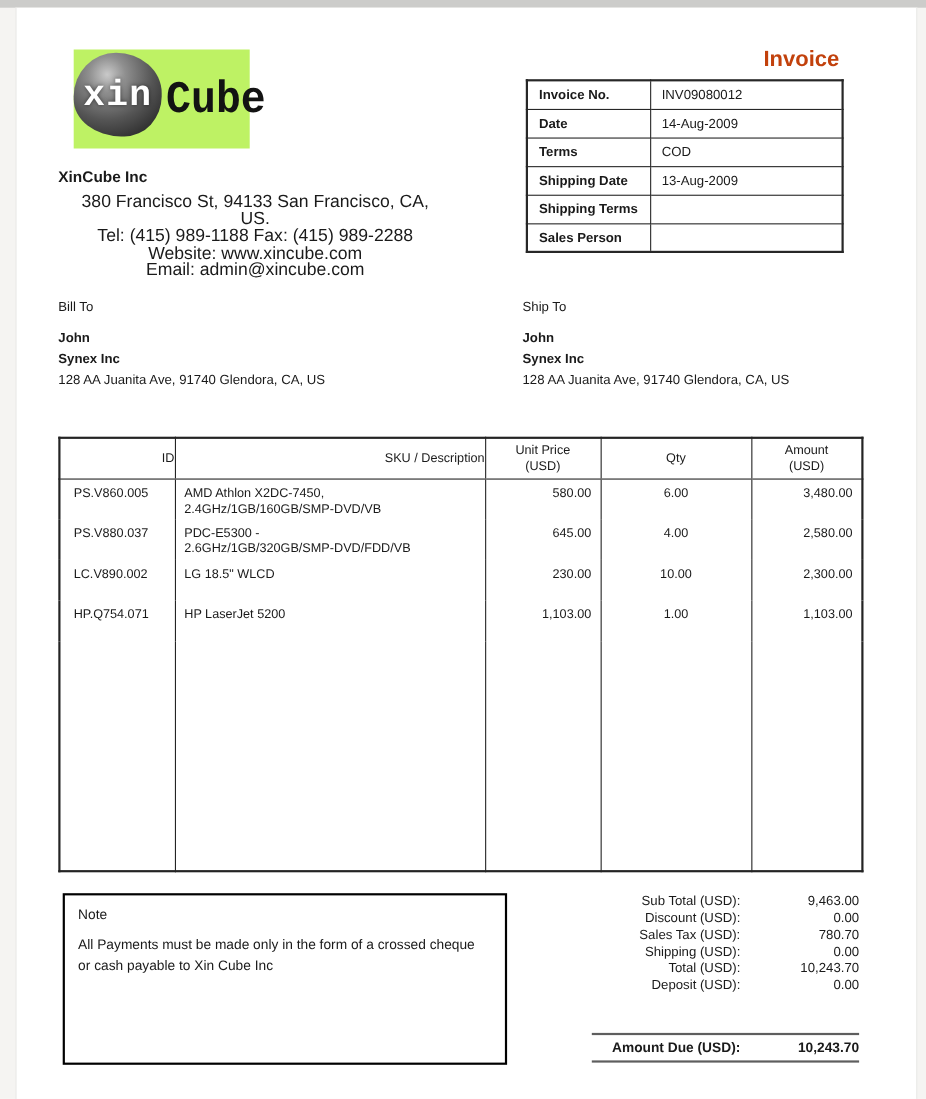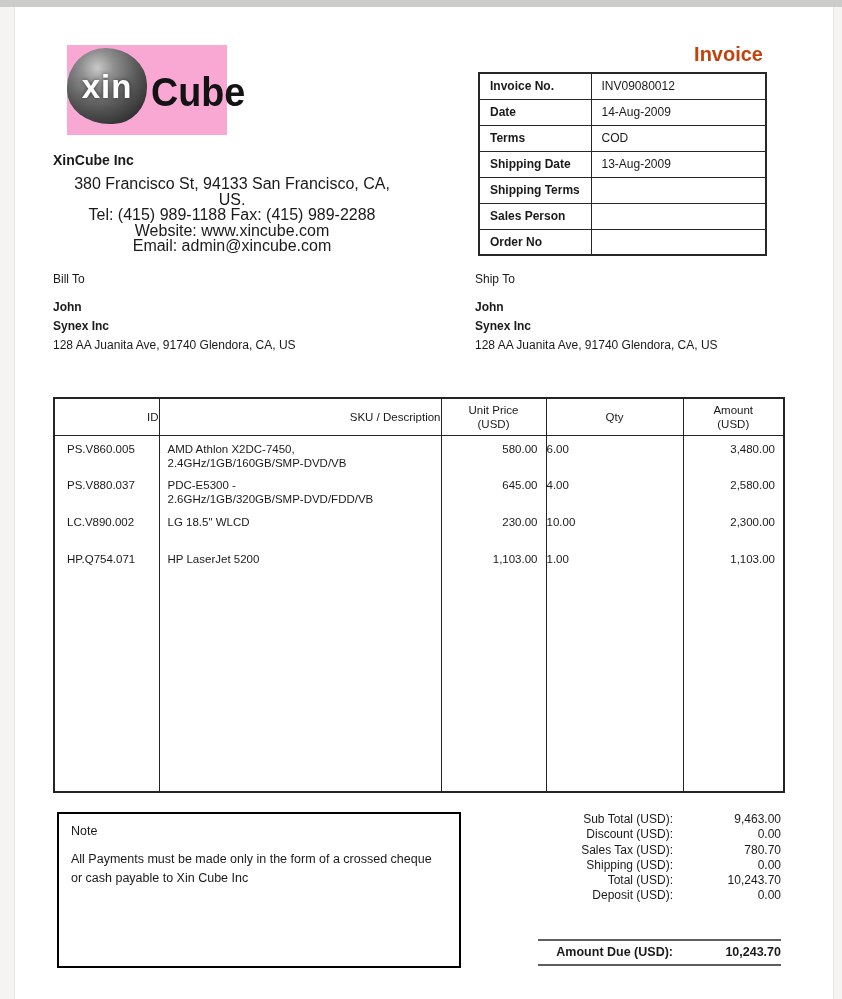--- a/index.html
+++ b/index.html
@@ -10,21 +10,21 @@
     background:#f5f4f2;
     position:relative;
     overflow:hidden;
   }
   .top-strip { position:absolute; left:0; top:0; width:842px; height:7px; background:#ccccca; }
   .page {
     position:absolute; left:14px; top:7px; width:820px; height:992px;
     background:#ffffff; border-left:1px solid #e6e5e3; border-right:1px solid #e6e5e3;
   }
   
-  .logo { position:absolute; left:52px; top:38px; width:160px; height:90px; background:#f9a8d4; }
+  .logo { position:absolute; left:52px; top:38px; width:160px; height:90px; background:#bef264;font-family:Liberation Mono, monospace; }
   .logo-blob {
     position:absolute; left:0px; top:3px; width:80px; height:76px;
     border-radius: 50% 54% 44% 56% / 54% 50% 50% 46%;
     background: radial-gradient(circle at 38% 26%, #c9c9c9 0%, #8f8f8f 22%, #555555 55%, #1e1e1e 95%);
   }
   .logo-blob span {
     position:absolute; left:0; right:0; top:20px; text-align:center;
     font-size:33px; font-weight:bold; color:#ffffff; letter-spacing:1px;
     text-shadow: 0 0 4px rgba(0,0,0,.55);
   }
@@ -74,21 +74,21 @@
   }
   .items-table th, .items-table td { border-left:1px solid #242424; }
   .items-table th:first-child, .items-table td:first-child { border-left:none; }
   .items-table th.h-left { text-align:right; }
   .items-table th.h-id { padding-left:12px; }
   .items-table th.h-sku { padding-left:8px; }
   .items-table tbody td { vertical-align:top; padding-top:6px; height:37px; line-height:14px; }
   .items-table td.t-id { padding-left:12px; }
   .items-table td.t-sku { padding-left:8px; padding-right:6px; }
   .items-table td.t-right { text-align:right; padding-right:8px; }
-  .items-table td.t-center { text-align:left; }
+  .items-table td.t-center { text-align:center; }
   .items-table tr.filler td { height:auto; }
   
   .note-box {
     position:absolute; left:42px; top:805px; width:404px; height:156px;
     border:2px solid #000000; padding:9px 12px; font-size:12.5px;
   }
   .note-heading { line-height:16px; }
   .note-text { margin-top:11px; line-height:19px; width:372px; }
   
   .totals { position:absolute; left:430px; top:805px; width:336px; font-size:12px; }
@@ -136,24 +136,20 @@
         <td class="m-value">13-Aug-2009</td>
       </tr>
       <tr>
         <td class="m-label">Shipping Terms</td>
         <td class="m-value"></td>
       </tr>
       <tr>
         <td class="m-label">Sales Person</td>
         <td class="m-value"></td>
       </tr>
-      <tr>
-        <td class="m-label">Order No</td>
-        <td class="m-value"></td>
-      </tr>
     </tbody>
   </table>
 
   <div class="company-name">XinCube Inc</div>
   <div class="company-address">
     <div>380 Francisco St, 94133 San Francisco, CA,</div>
     <div>US.</div>
     <div>Tel: (415) 989-1188 Fax: (415) 989-2288</div>
     <div>Website: www.xincube.com</div>
     <div>Email: admin@xincube.com</div>

